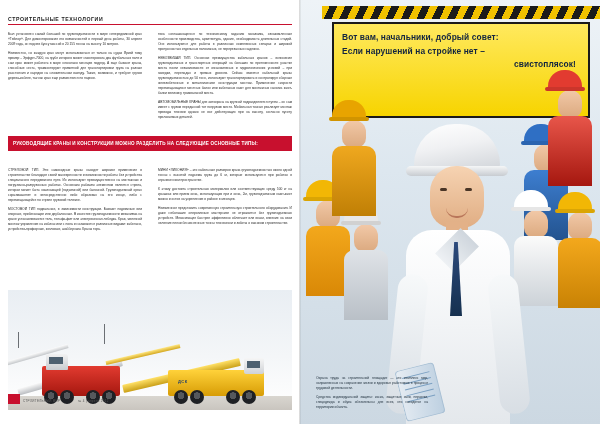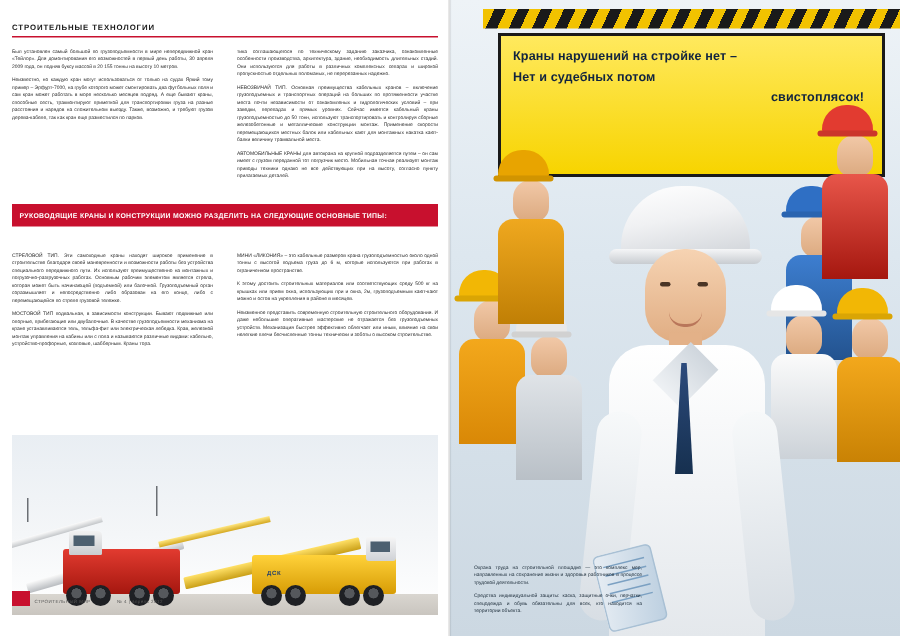--- a/index.html
+++ b/index.html
@@ -446,22 +446,22 @@
 
     </div>
   </div>
 
   <div class="right-page">
     <div class="rp-sky"></div>
 
     <div class="hazard"></div>
 
     <div class="banner">
-      <div class="banner-line">Краны нарушений на стройке нет –</div>
-      <div class="banner-line">Нет и судебных потом</div>
+      <div class="banner-line">Вот вам, начальники,  добрый совет:</div>
+      <div class="banner-line">Если нарушений на стройке нет –</div>
       <div class="banner-line last">свистоплясок!</div>
     </div>
 
     <div class="crowd">
       <div class="person" style="left:6px;bottom:40px;">
         <div class="helmet" style="background:#f2b705"></div>
         <div class="face"></div>
         <div class="torso" style="background:linear-gradient(#f3a81c,#d98806)"></div>
       </div>
       <div class="person" style="left:44px;bottom:16px;">

